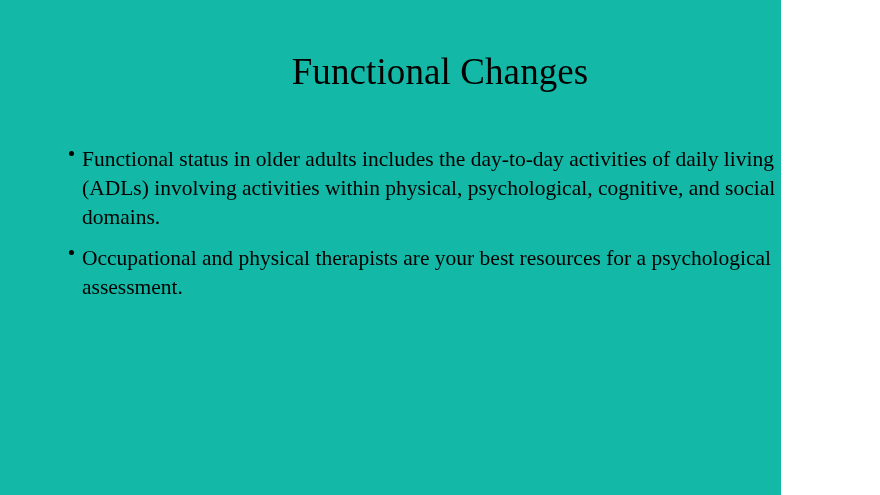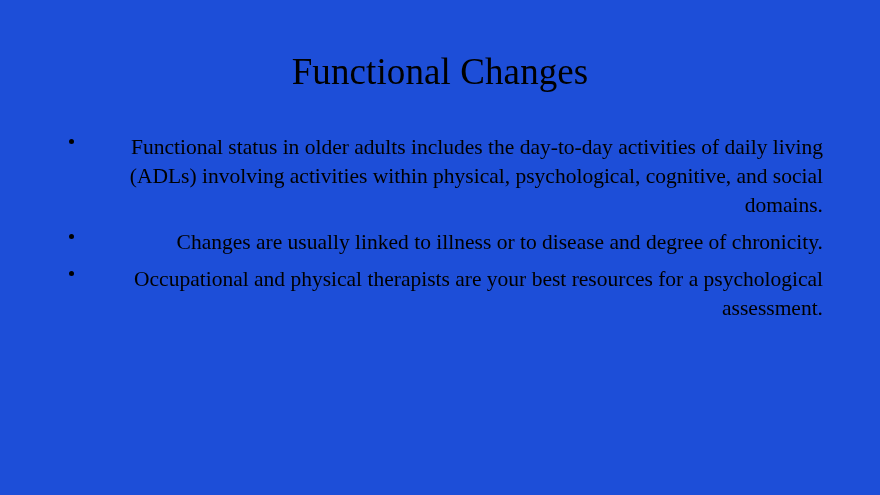--- a/index.html
+++ b/index.html
@@ -10,23 +10,23 @@
     width: 880px;
     height: 495px;
     background: #ffffff;
     font-family: "Liberation Serif", "DejaVu Serif", serif;
     color: #000000;
     overflow: hidden;
   }
 
   .slide {
     position: relative;
-    width: 880px;
+    width: 781px;
     height: 495px;
-    background: #1d4ed8;
+    background: #14b8a6;
     box-sizing: border-box;
   }
 
   .slide-title {
     position: absolute;
     top: 50px;
     left: 0;
     width: 880px;
     text-align: center;
     font-size: 37px;
@@ -47,25 +47,25 @@
 
   .bullet-list {
     list-style: none;
     margin: 0;
     padding: 0;
   }
 
   .bullet-item {
     position: relative;
     padding-left: 19px;
-    margin: 0 0 8px 0;
+    margin: 12px 0 8px 0;
     font-size: 21.5px;
     line-height: 29px;
     color: #000000;
-    text-align: right;
+    text-align: left;
   }
 
   .bullet-item:last-child {
     margin-bottom: 0;
   }
 
   .bullet-marker {
     position: absolute;
     left: 6px;
     top: 6px;
@@ -87,24 +87,20 @@
   <h1 class="slide-title">Functional Changes</h1>
 
   <div class="slide-body">
     <ul class="bullet-list">
 
       <li class="bullet-item">
         <span class="bullet-marker"></span>
         <span class="bullet-text">Functional status in older adults includes the day-to-day activities of daily living (ADLs) involving activities within physical, psychological, cognitive, and social domains.</span>
       </li>
 
-      <li class="bullet-item">
-        <span class="bullet-marker"></span>
-        <span class="bullet-text">Changes are usually linked to illness or to disease and degree of chronicity.</span>
-      </li>
 
 
       <li class="bullet-item">
         <span class="bullet-marker"></span>
         <span class="bullet-text">Occupational and physical therapists are your best resources for a psychological assessment.</span>
       </li>
 
     </ul>
   </div>
 

